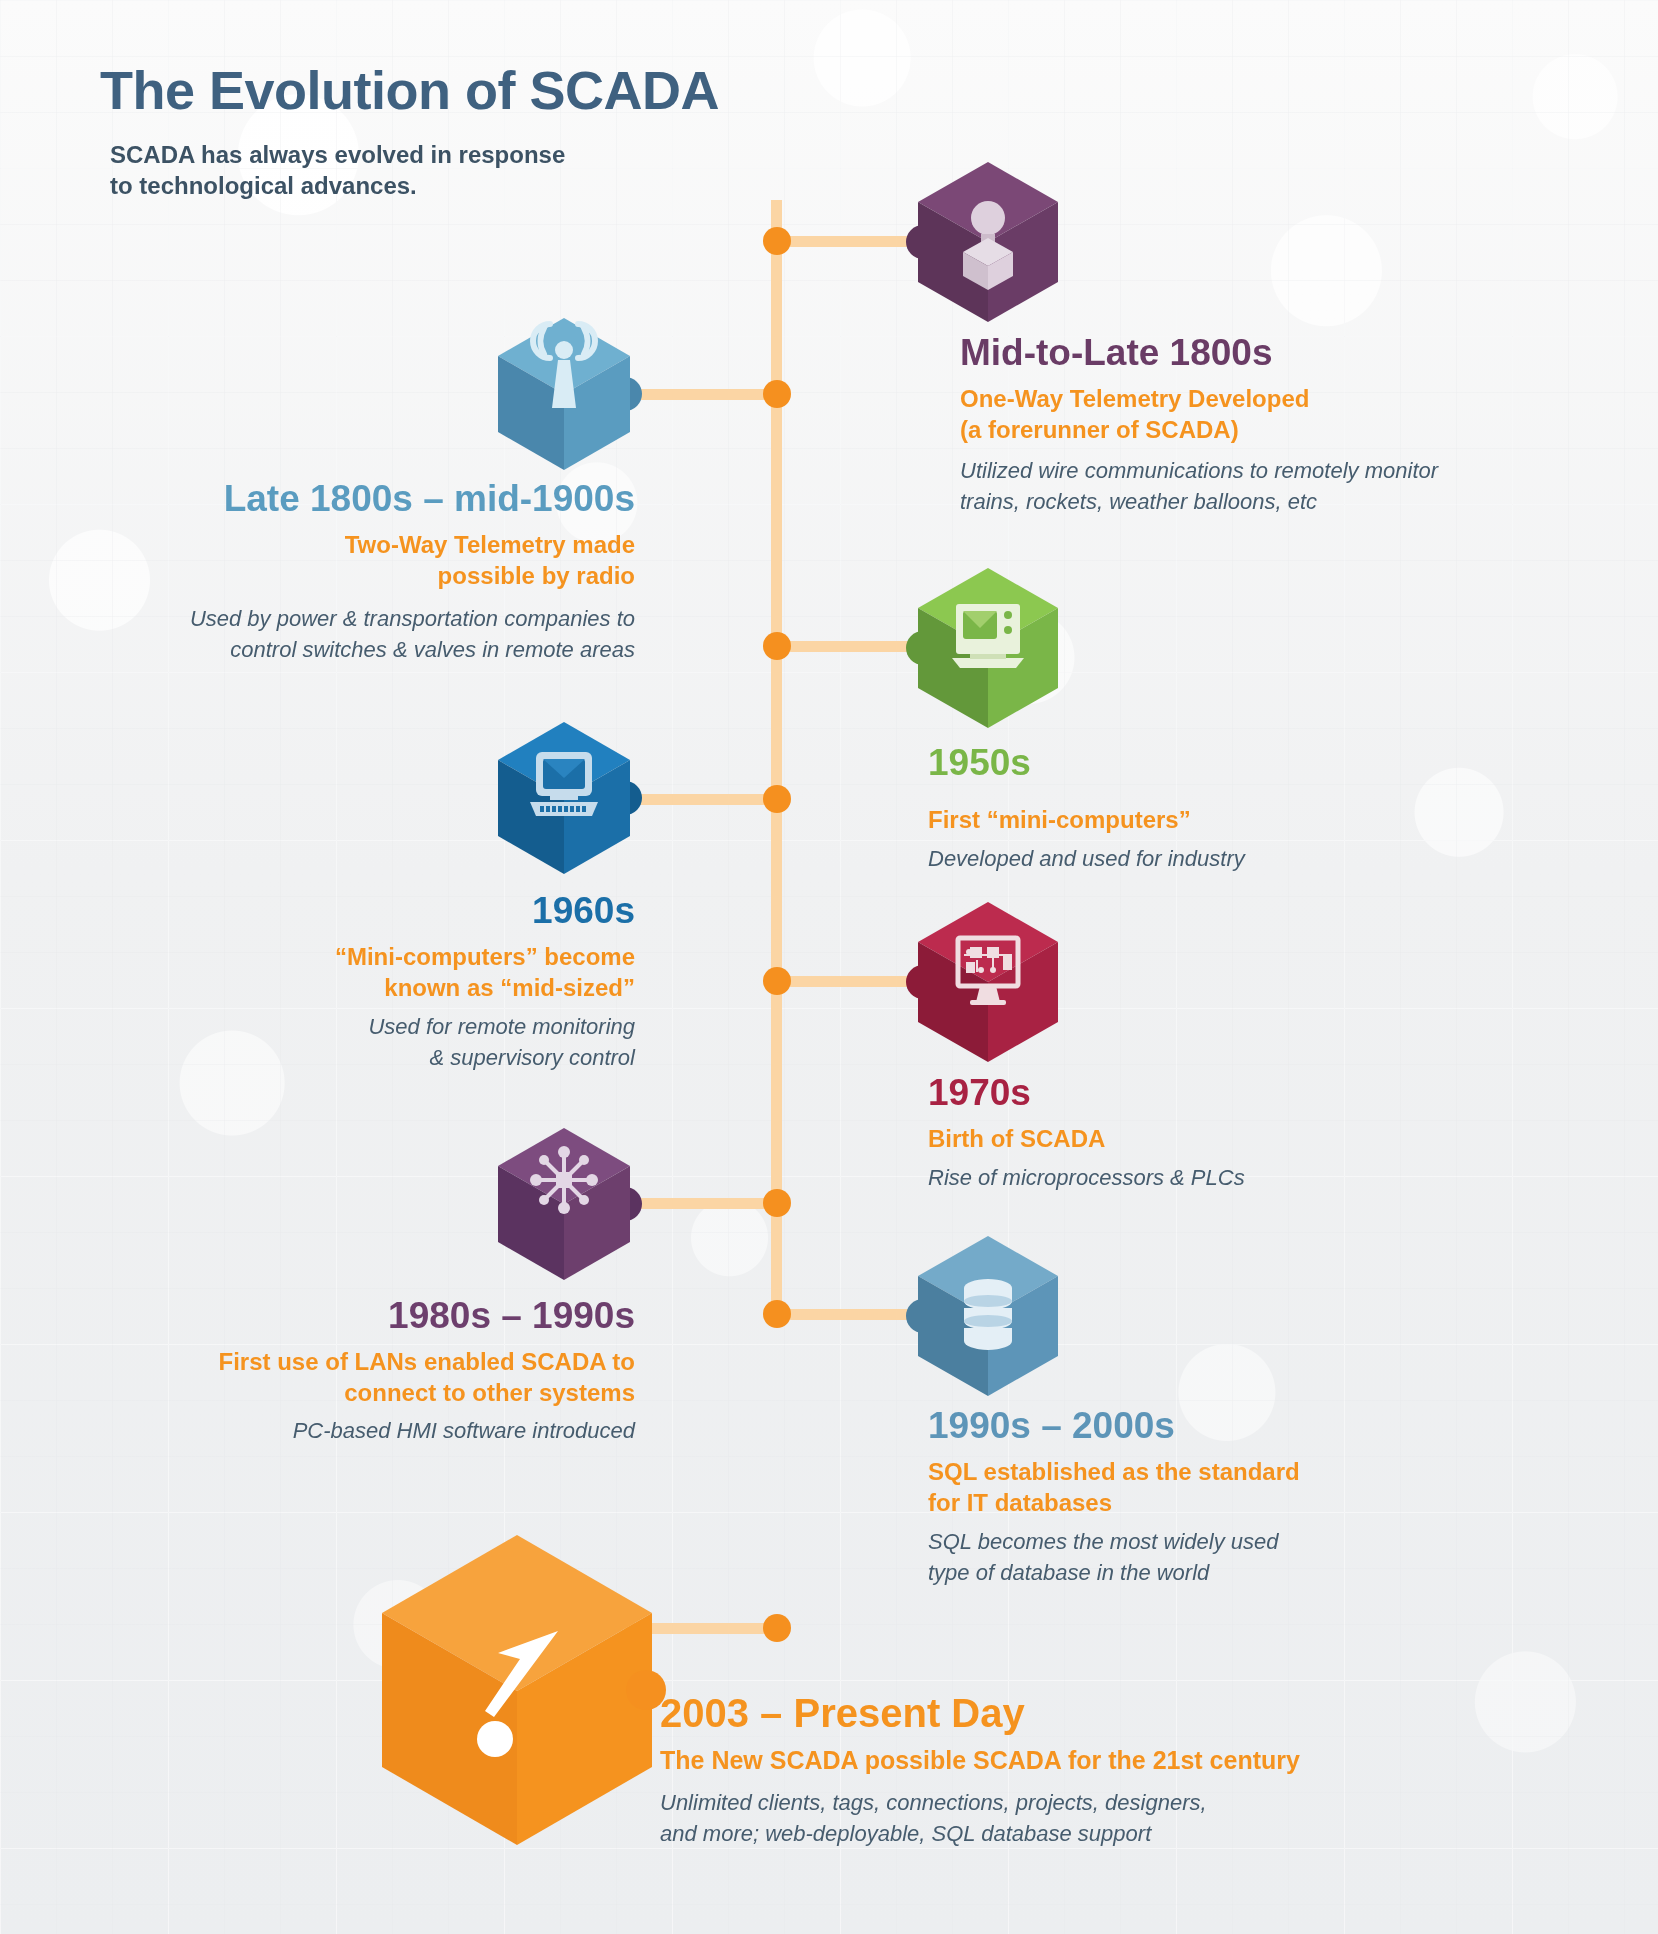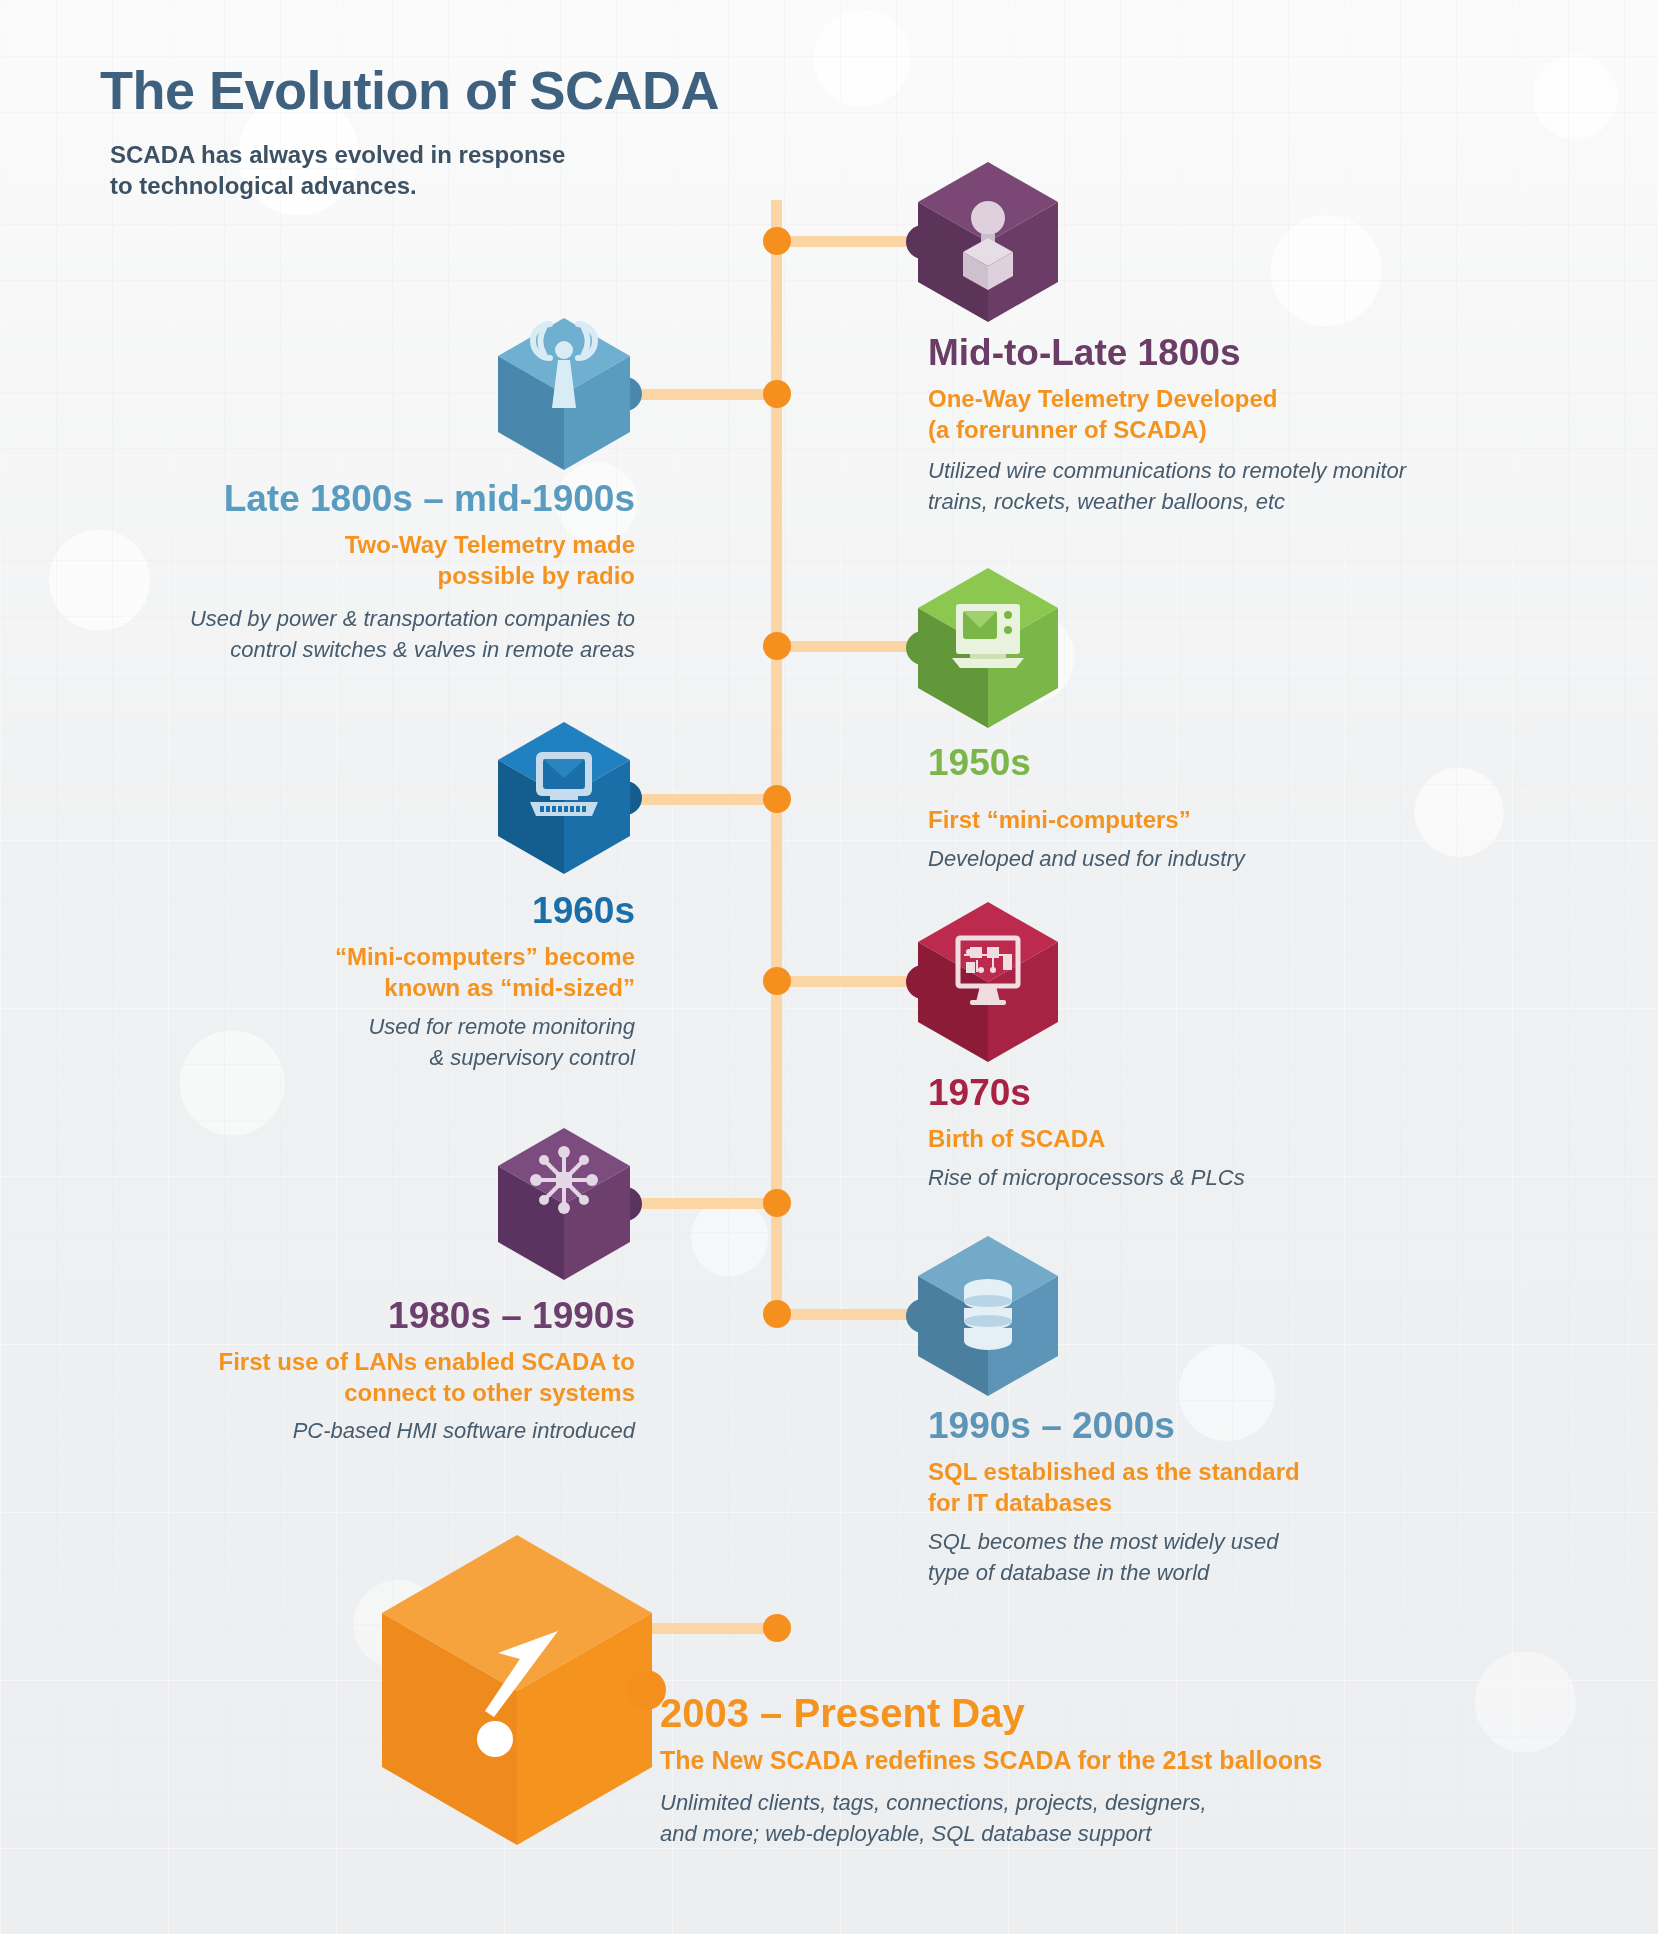--- a/index.html
+++ b/index.html
@@ -298,21 +298,21 @@
     <div class="nub"></div>
     <svg width="270" height="310" viewBox="0 0 270 310">
       <polygon points="135,0 270,78 135,156 0,78" fill="#f7a33d"></polygon>
       <polygon points="0,78 135,156 135,310 0,232" fill="#ef8b1c"></polygon>
       <polygon points="270,78 270,232 135,310 135,156" fill="#f5931f"></polygon>
       <path d="M176 96 L112 182 L103 176 L138 124 L116 118 Z" fill="#ffffff"></path>
       <circle cx="113" cy="204" r="18" fill="#ffffff"></circle>
     </svg>
   </div>
 
-  <div class="entry align-left" style="left:928px;top:332px;width:580px">
+  <div class="entry align-left" style="left:960px;top:332px;width:580px">
     <div class="era" style="color:#6a3c66;font-size:37px">Mid-to-Late 1800s</div>
     <div class="headline" style="white-space:pre-line">One-Way Telemetry Developed
 (a forerunner of SCADA)</div>
     <div class="desc" style="white-space:pre-line;margin-top:10px">Utilized wire communications to remotely monitor
 trains, rockets, weather balloons, etc</div>
   </div>
 
   <div class="entry align-right" style="left:110px;top:478px;width:525px">
     <div class="era" style="color:#5a9cc0;font-size:37px">Late 1800s – mid-1900s</div>
     <div class="headline" style="white-space:pre-line">Two-Way Telemetry made
@@ -351,18 +351,18 @@
   <div class="entry align-left" style="left:928px;top:1405px;width:580px">
     <div class="era" style="color:#5d95b8;font-size:37px">1990s – 2000s</div>
     <div class="headline" style="white-space:pre-line;margin-top:6px">SQL established as the standard
 for IT databases</div>
     <div class="desc" style="white-space:pre-line;margin-top:8px">SQL becomes the most widely used
 type of database in the world</div>
   </div>
 
   <div class="entry align-left" id="entry-2003" style="left:660px;top:1690px;width:820px">
     <div class="era">2003 – Present Day</div>
-    <div class="headline" style="white-space:pre-line;margin-top:4px">The New SCADA redefines SCADA for the 21st balloons</div>
+    <div class="headline" style="white-space:pre-line;margin-top:4px">The New SCADA possible SCADA for the 21st century</div>
     <div class="desc" style="white-space:pre-line;margin-top:10px">Unlimited clients, tags, connections, projects, designers,
 and more; web-deployable, SQL database support</div>
   </div>
 
 </div>
 
 </body></html>

